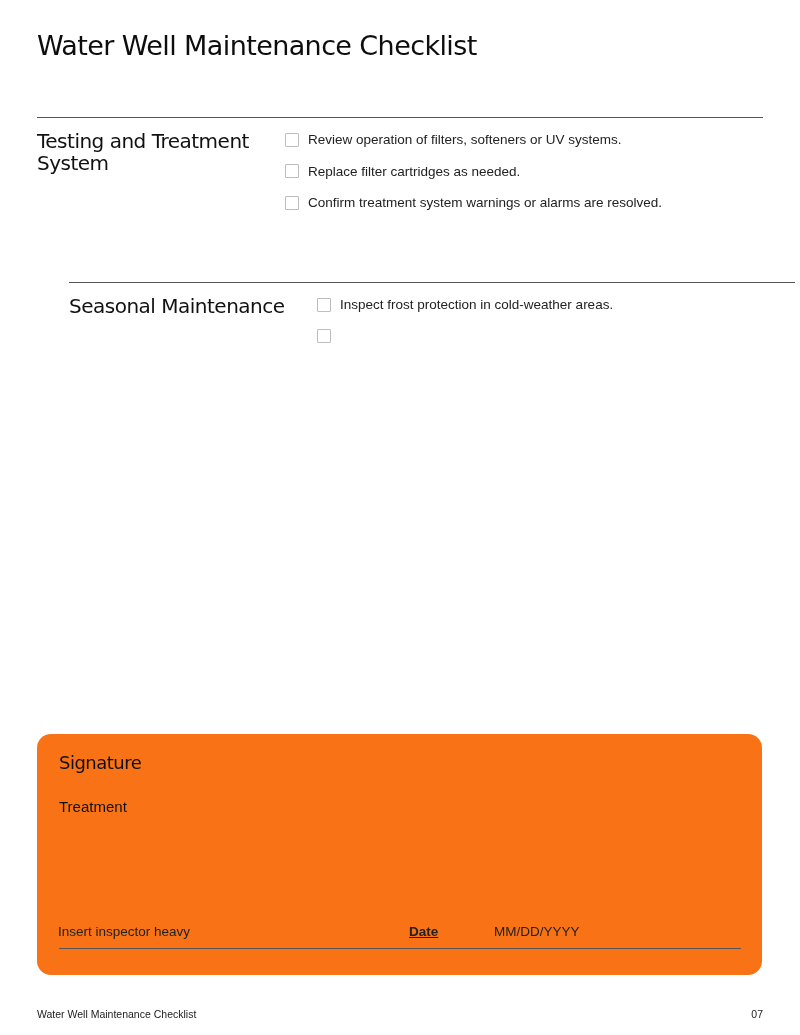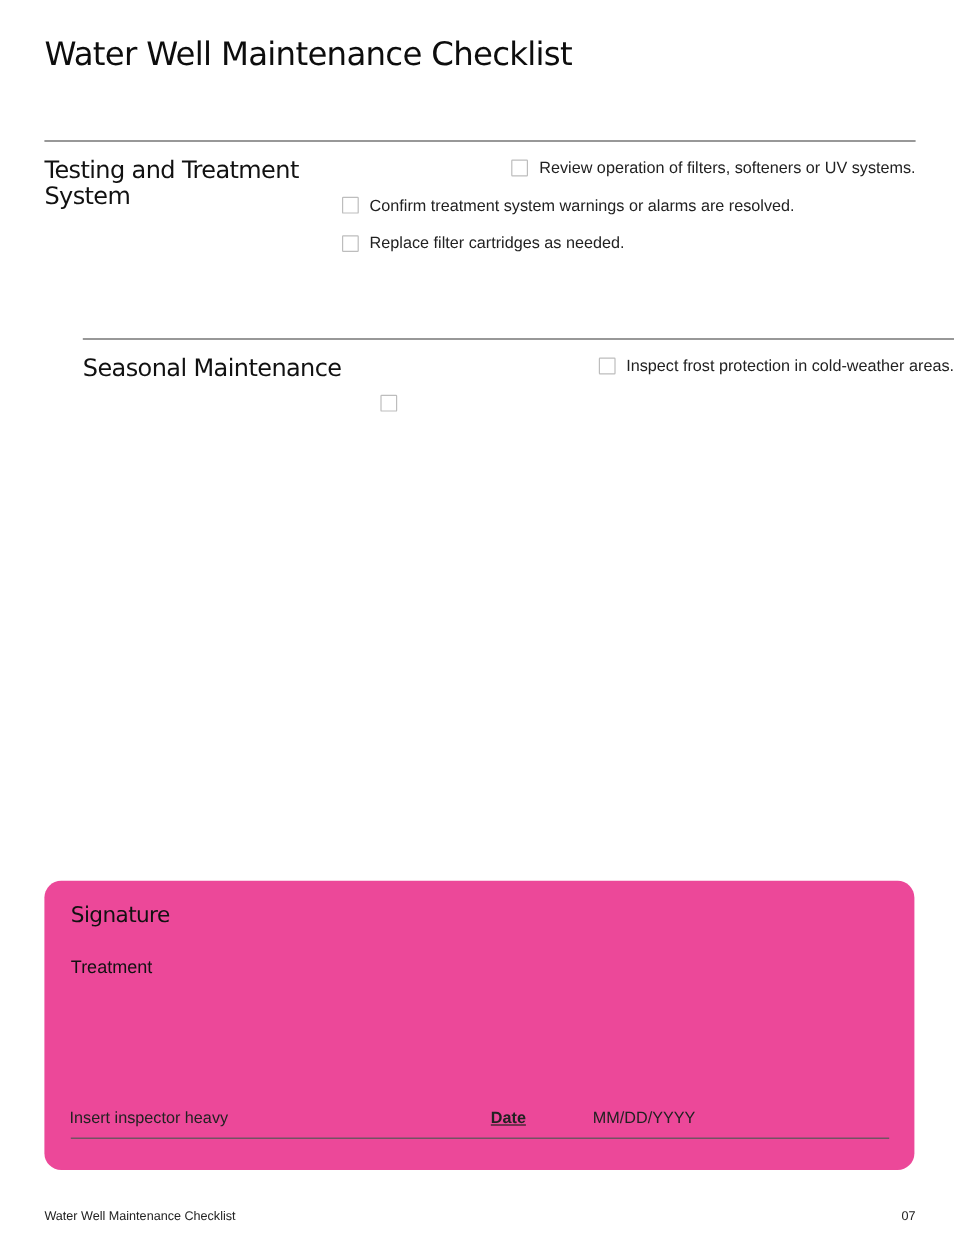--- a/index.html
+++ b/index.html
@@ -11,23 +11,23 @@
   .section { position: absolute; left: 37px; width: 726px; border-top: 1px solid #555; }
   .section.s1 { top: 117px; }
   .section.s2 { top: 282px; margin-left: 32px; }
 
   .section-title { position: absolute; left: 0; top: 12px; width: 220px; font-family: "DejaVu Sans", sans-serif; font-size: 20px; line-height: 22px; letter-spacing: -0.5px; color: #111; }
 
   .items { position: absolute; left: 248px; top: 14px; width: 478px; }
   .item { display: flex; align-items: center; height: 31.5px; }
   .item .box { width: 14px; height: 14px; border: 1px solid #bdbdbd; background: #fff; flex: none; margin-right: 9px; border-radius: 1px; }
   .item .label { font-size: 13.5px; color: #222; white-space: nowrap; }
-  .item-list .item:first-child { margin-top: -8px; justify-content: flex-end; }
+  .item-list .item:first-child { margin-top: -8px; }
 
-  .sig { position: absolute; left: 37px; top: 734px; width: 725px; height: 241px; background: #ec4899; border-radius: 14px; }
+  .sig { position: absolute; left: 37px; top: 734px; width: 725px; height: 241px; background: #f97316; border-radius: 14px; }
   .sig-title { position: absolute; left: 22px; top: 18px; font-family: "DejaVu Sans", sans-serif; font-size: 18px; letter-spacing: -0.5px; color: #111; }
   .sig-role { position: absolute; left: 22px; top: 64px; font-size: 15px; color: #111; }
   .sig-name { position: absolute; left: 21px; top: 190px; font-size: 13.5px; color: #222; }
   .sig-date-label { position: absolute; left: 372px; top: 190px; font-size: 13.5px; font-weight: bold; color: #222; text-decoration: underline; }
   .sig-date-value { position: absolute; left: 457px; top: 190px; font-size: 13.5px; color: #222; }
   .sig-line { position: absolute; left: 22px; top: 214px; width: 682px; border-top: 1px solid #555; }
 
   .footer-left { position: absolute; left: 37px; top: 1008px; font-size: 10.5px; color: #222; }
   .footer-right { position: absolute; right: 37px; top: 1008px; font-size: 10.5px; color: #222; }
 </style>
@@ -38,25 +38,25 @@
 
 <div class="section s1">
   <div class="section-title">Testing and Treatment System</div>
   <div class="items item-list">
     <div class="item">
       <span class="box"></span>
       <span class="label">Review operation of filters, softeners or UV systems.</span>
     </div>
     <div class="item">
       <span class="box"></span>
-      <span class="label">Confirm treatment system warnings or alarms are resolved.</span>
+      <span class="label">Replace filter cartridges as needed.</span>
     </div>
     <div class="item">
       <span class="box"></span>
-      <span class="label">Replace filter cartridges as needed.</span>
+      <span class="label">Confirm treatment system warnings or alarms are resolved.</span>
     </div>
   </div>
 </div>
 
 <div class="section s2">
   <div class="section-title">Seasonal Maintenance</div>
   <div class="items item-list">
     <div class="item">
       <span class="box"></span>
       <span class="label">Inspect frost protection in cold-weather areas.</span>

